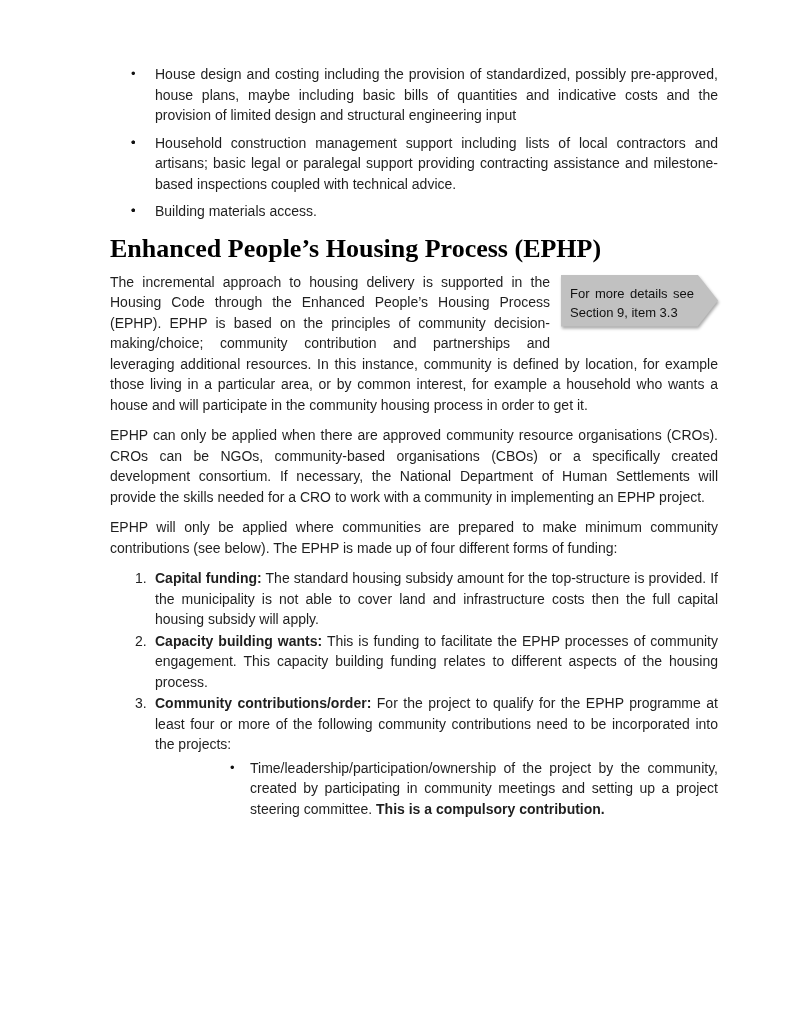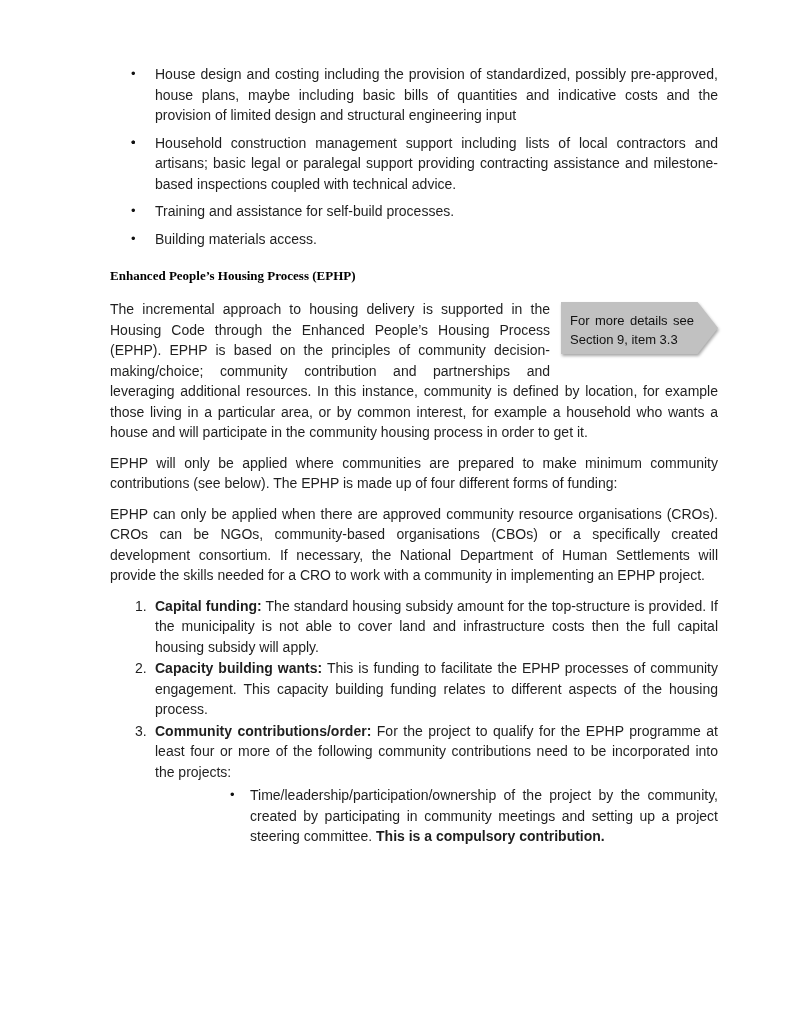--- a/index.html
+++ b/index.html
@@ -23,21 +23,21 @@
   
   .blist{margin:0 0 4px 0;padding:0;list-style:none;}
   .blist .item{position:relative;padding-left:45px;margin-bottom:7px;}
   .marker{
     position:absolute;left:21px;top:0;width:16px;
     font-size:13px;color:#111;text-align:left;
   }
   
   h1.heading{
     font-family:"Liberation Serif","DejaVu Serif",serif;
-    font-size:13px;line-height:24px;font-weight:bold;color:#000;
+    font-size:26px;line-height:24px;font-weight:bold;color:#000;
     margin:15px 0 11px 0;text-align:right;
   }
   
   .para{margin:0 0 10px 0;}
   
   .callout{
     float:right;width:157px;height:52px;
     margin:3px 0 8px 11px;
     filter:drop-shadow(1.5px 2px 1.5px rgba(0,0,0,0.35));
   }
@@ -83,43 +83,42 @@
       </div>
       <div class="item">
         <span class="marker">•</span>
       </div>
       <div class="item">
         <span class="marker">•</span>
         <span>Household construction management support including lists of local contractors and artisans; basic legal or paralegal support providing contracting assistance and milestone-based inspections coupled with technical advice.</span>
       </div>
       <div class="item">
         <span class="marker">•</span>
-        <span>Training and assistance for self-build processes.</span>
       </div>
       <div class="item">
         <span class="marker">•</span>
         <span>Building materials access.</span>
       </div>
     </div>
 
     <h1 class="heading">Enhanced People’s Housing Process (EPHP)</h1>
 
     <div class="para">
       <div class="callout">
         <div class="callout-shape">For more details see Section 9, item 3.3</div>
       </div>
       <span>The incremental approach to housing delivery is supported in the Housing Code through the Enhanced People’s Housing Process (EPHP). EPHP is based on the principles of community decision-making/choice; community contribution and partnerships and leveraging additional resources. In this instance, community is defined by location, for example those living in a particular area, or by common interest, for example a household who wants a house and will participate in the community housing process in order to get it.</span>
     </div>
 
     <div class="para">
-      <span>EPHP will only be applied where communities are prepared to make minimum community contributions (see below). The EPHP is made up of four different forms of funding:</span>
+      <span>EPHP can only be applied when there are approved community resource organisations (CROs). CROs can be NGOs, community-based organisations (CBOs) or a specifically created development consortium. If necessary, the National Department of Human Settlements will provide the skills needed for a CRO to work with a community in implementing an EPHP project.</span>
     </div>
 
     <div class="para">
-      <span>EPHP can only be applied when there are approved community resource organisations (CROs). CROs can be NGOs, community-based organisations (CBOs) or a specifically created development consortium. If necessary, the National Department of Human Settlements will provide the skills needed for a CRO to work with a community in implementing an EPHP project.</span>
+      <span>EPHP will only be applied where communities are prepared to make minimum community contributions (see below). The EPHP is made up of four different forms of funding:</span>
     </div>
 
     <div class="nlist">
       <div class="item">
         <span class="num">1.</span>
         <span class="lead">Capital funding:</span><span> The standard housing subsidy amount for the top-structure is provided. If the municipality is not able to cover land and infrastructure costs then the full capital housing subsidy will apply.</span>
       </div>
       <div class="item">
         <span class="num">2.</span>
         <span class="lead">Capacity building wants:</span><span> This is funding to facilitate the EPHP processes of community engagement. This capacity building funding relates to different aspects of the housing process.</span>

